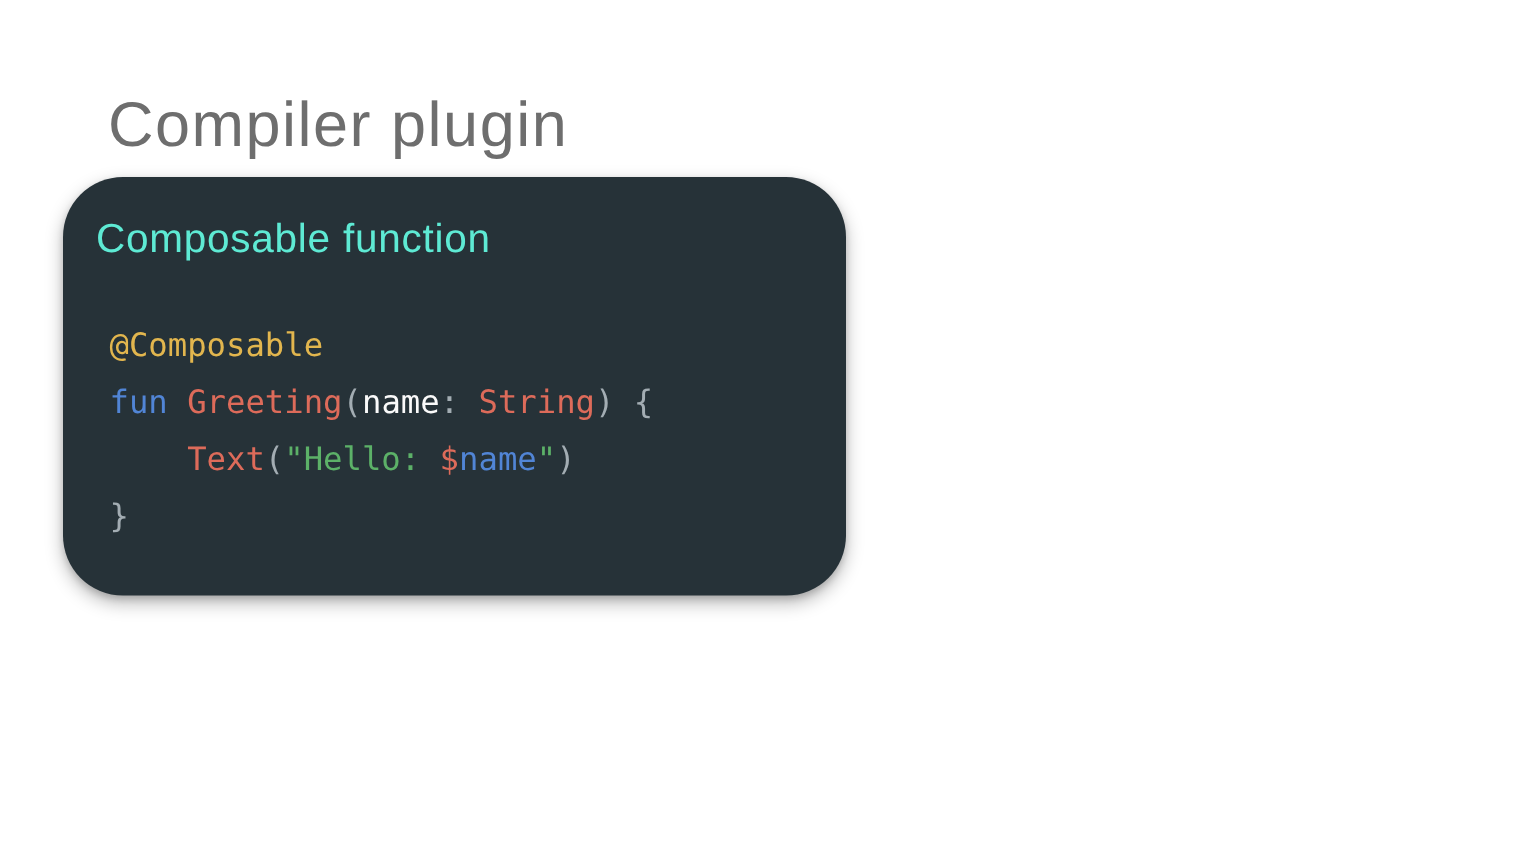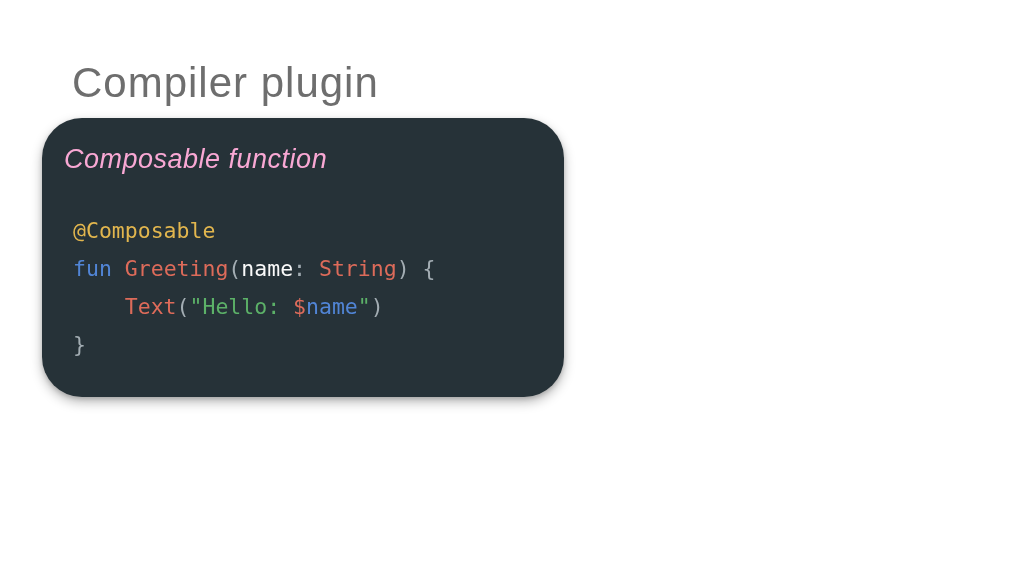--- a/index.html
+++ b/index.html
@@ -56,17 +56,17 @@
     height: 38px;
   }
 </style>
 </head>
 <body>
 
 <div class="slide" style="background: rgb(255, 255, 255);">
   <div class="slide-title">Compiler plugin</div>
 
   <div class="code-card" style="background: rgb(38, 50, 56);">
-    <div class="card-heading" style="color: #f9a8d4; font-style: italic;">Composable function</div>
+    <div class="card-heading" style="color: #5eead4;">Composable function</div>
 
     <div class="code-block"><div class="code-line"><span style="color: rgb(226, 182, 78);">@Composable</span></div><div class="code-line"><span style="color: rgb(81, 133, 214);">fun</span><span style="color: rgb(163, 173, 179);"> </span><span style="color: rgb(221, 107, 90);">Greeting</span><span style="color: rgb(163, 173, 179);">(</span><span style="color: rgb(250, 250, 250);">name</span><span style="color: rgb(163, 173, 179);">: </span><span style="color: rgb(221, 107, 90);">String</span><span style="color: rgb(163, 173, 179);">) {</span></div><div class="code-line"><span style="color: rgb(163, 173, 179);">    </span><span style="color: rgb(221, 107, 90);">Text</span><span style="color: rgb(163, 173, 179);">(</span><span style="color: rgb(92, 177, 104);">"Hello: </span><span style="color: rgb(221, 107, 90);">$</span><span style="color: rgb(81, 133, 214);">name</span><span style="color: rgb(92, 177, 104);">"</span><span style="color: rgb(163, 173, 179);">)</span></div><div class="code-line"><span style="color: rgb(163, 173, 179);">}</span></div></div>
   </div>
 </div>
 
 </body></html>

